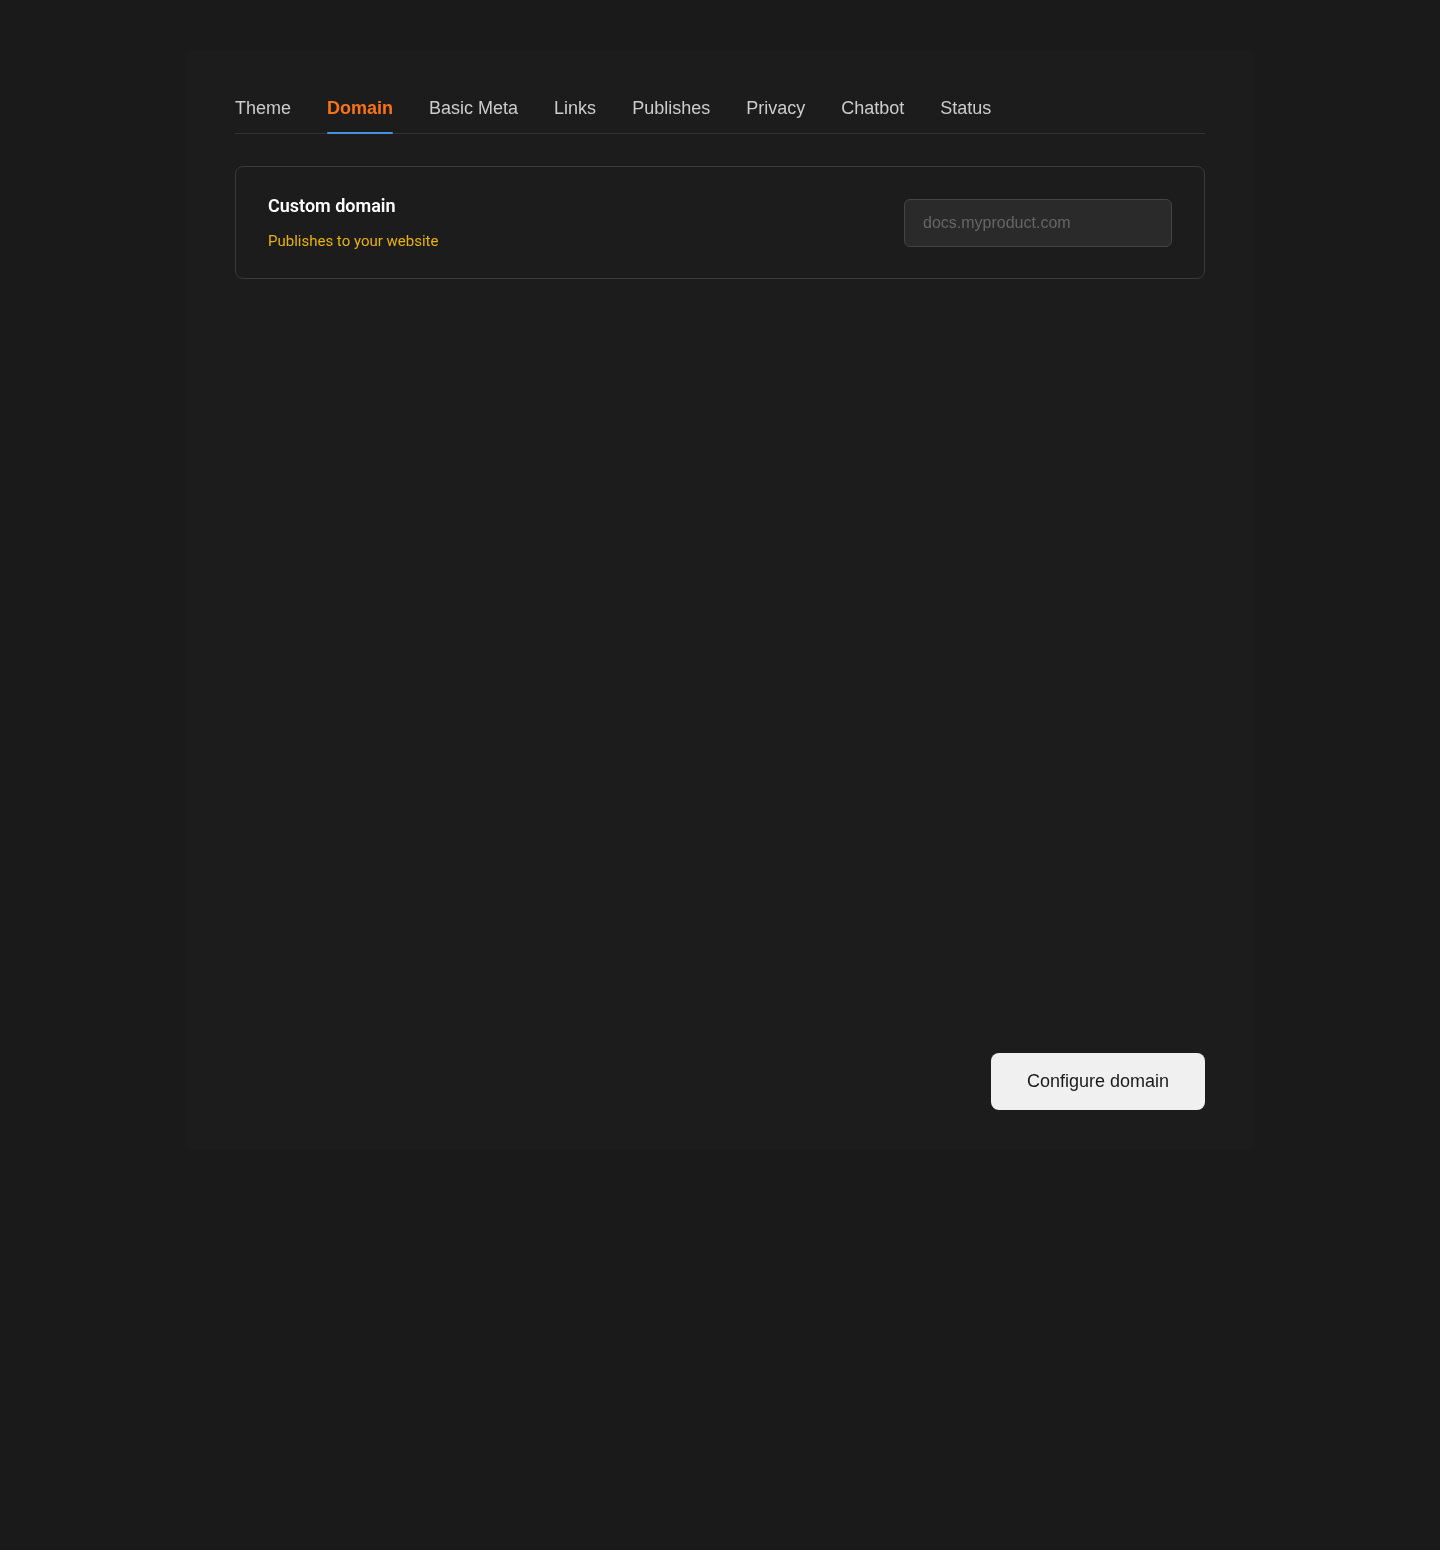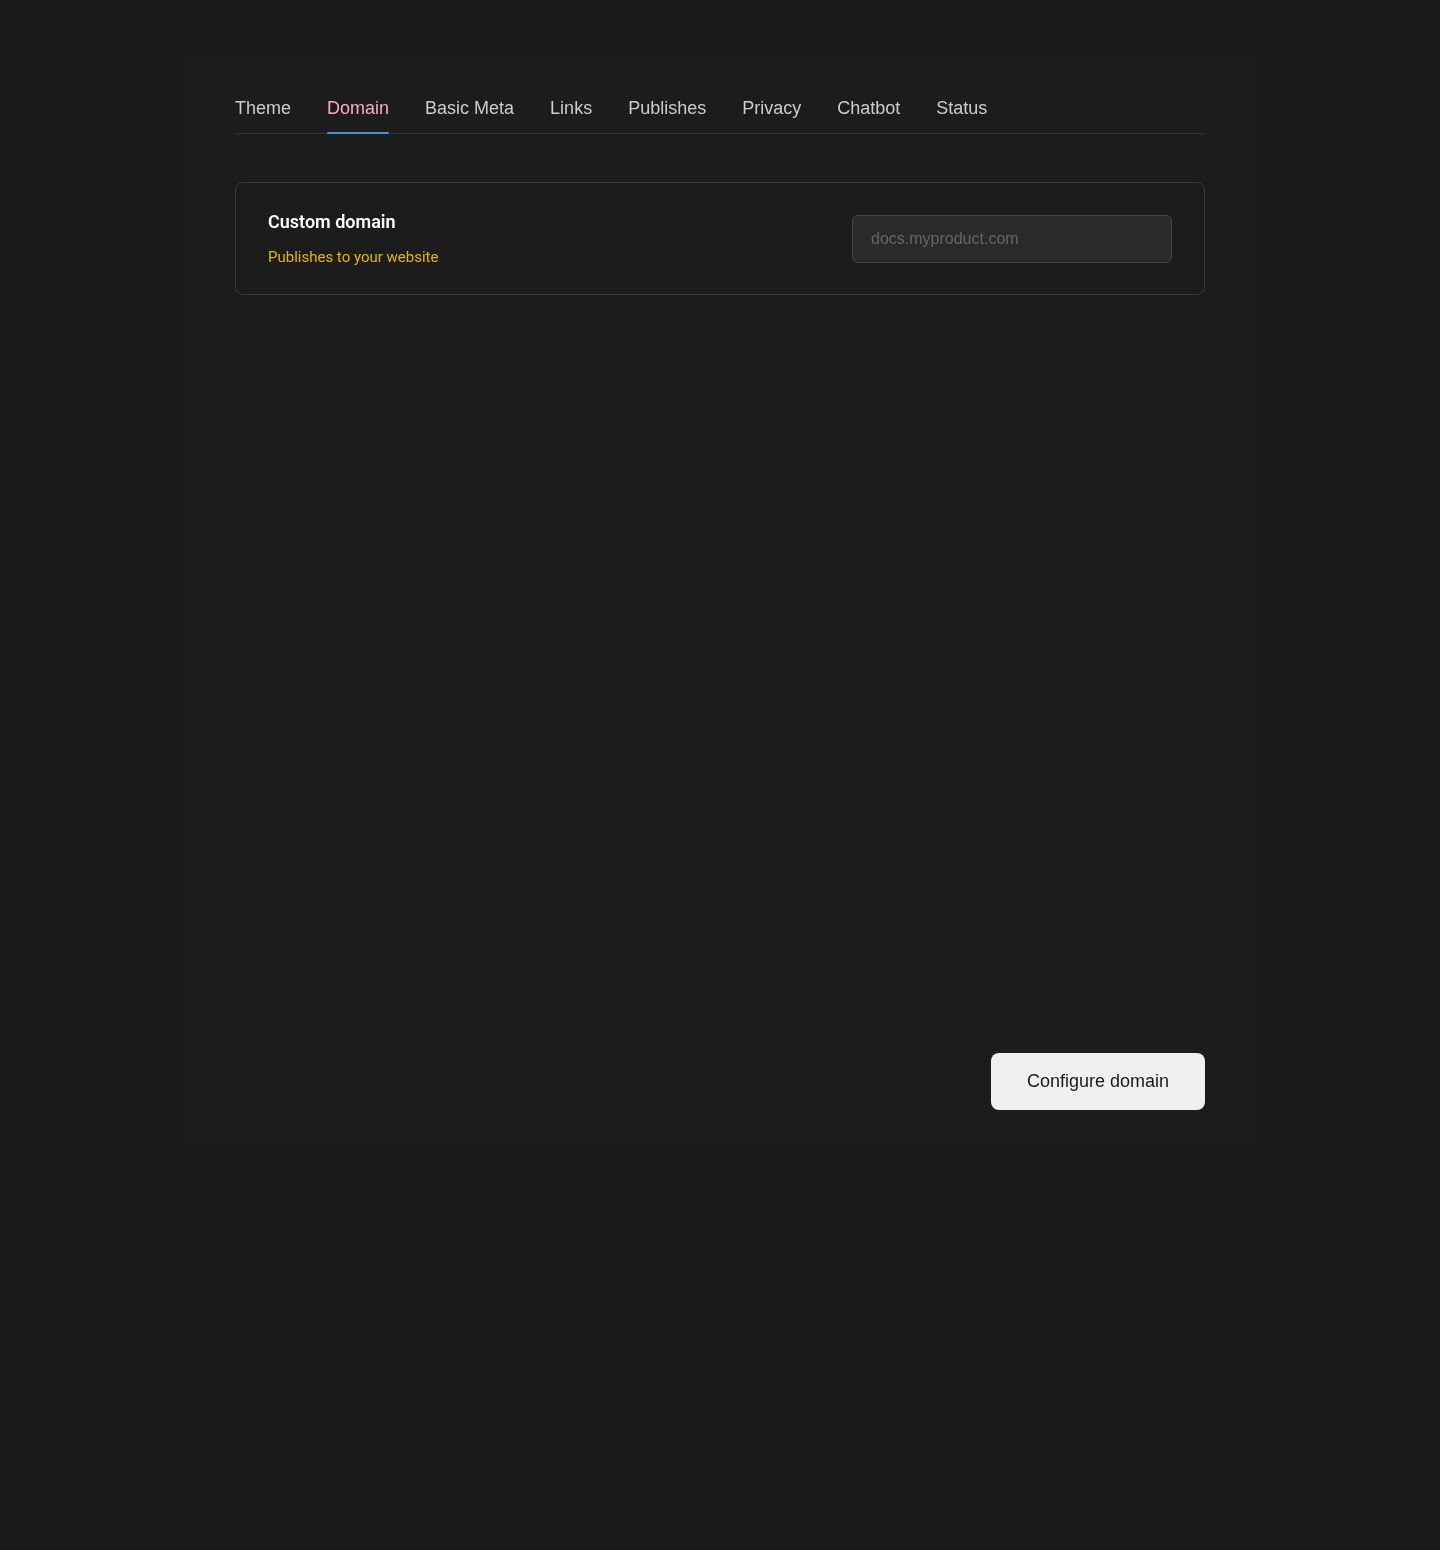--- a/index.html
+++ b/index.html
@@ -59,21 +59,21 @@
 
     .close-icon-svg {
       width: 28px;
       height: 28px;
     }
 
     .nav-tabs {
       display: flex;
       gap: 0;
       border-bottom: 1px solid #333333;
-      margin-bottom: 48px;
+      margin-bottom: 32px;
       align-items: flex-end;
     }
 
     .nav-tab {
       font-size: 18px;
       font-weight: 400;
       color: #cccccc;
       padding: 0 0 14px 0;
       margin-right: 36px;
       cursor: pointer;
@@ -81,22 +81,22 @@
       background: none;
       position: relative;
       white-space: nowrap;
     }
 
     .nav-tab:last-child {
       margin-right: 0;
     }
 
     .nav-tab.active {
-      color: #f9a8d4;
-      font-weight: 400;
+      color: #f97316;
+      font-weight: 700;
     }
 
     .nav-tab.active::after {
       content: '';
       position: absolute;
       bottom: -1px;
       left: 0;
       right: 0;
       height: 2px;
       background-color: #4a90e2;
@@ -133,21 +133,21 @@
       color: #eab308;
     }
 
     .domain-input {
       background-color: #2a2a2a;
       border: 1px solid #444444;
       border-radius: 6px;
       padding: 14px 18px;
       color: #888888;
       font-size: 16px;
-      width: 320px;
+      width: 268px;
       outline: none;
     }
 
     .domain-input::placeholder {
       color: #666666;
     }
 
     .footer-area {
       display: flex;
       justify-content: flex-end;

